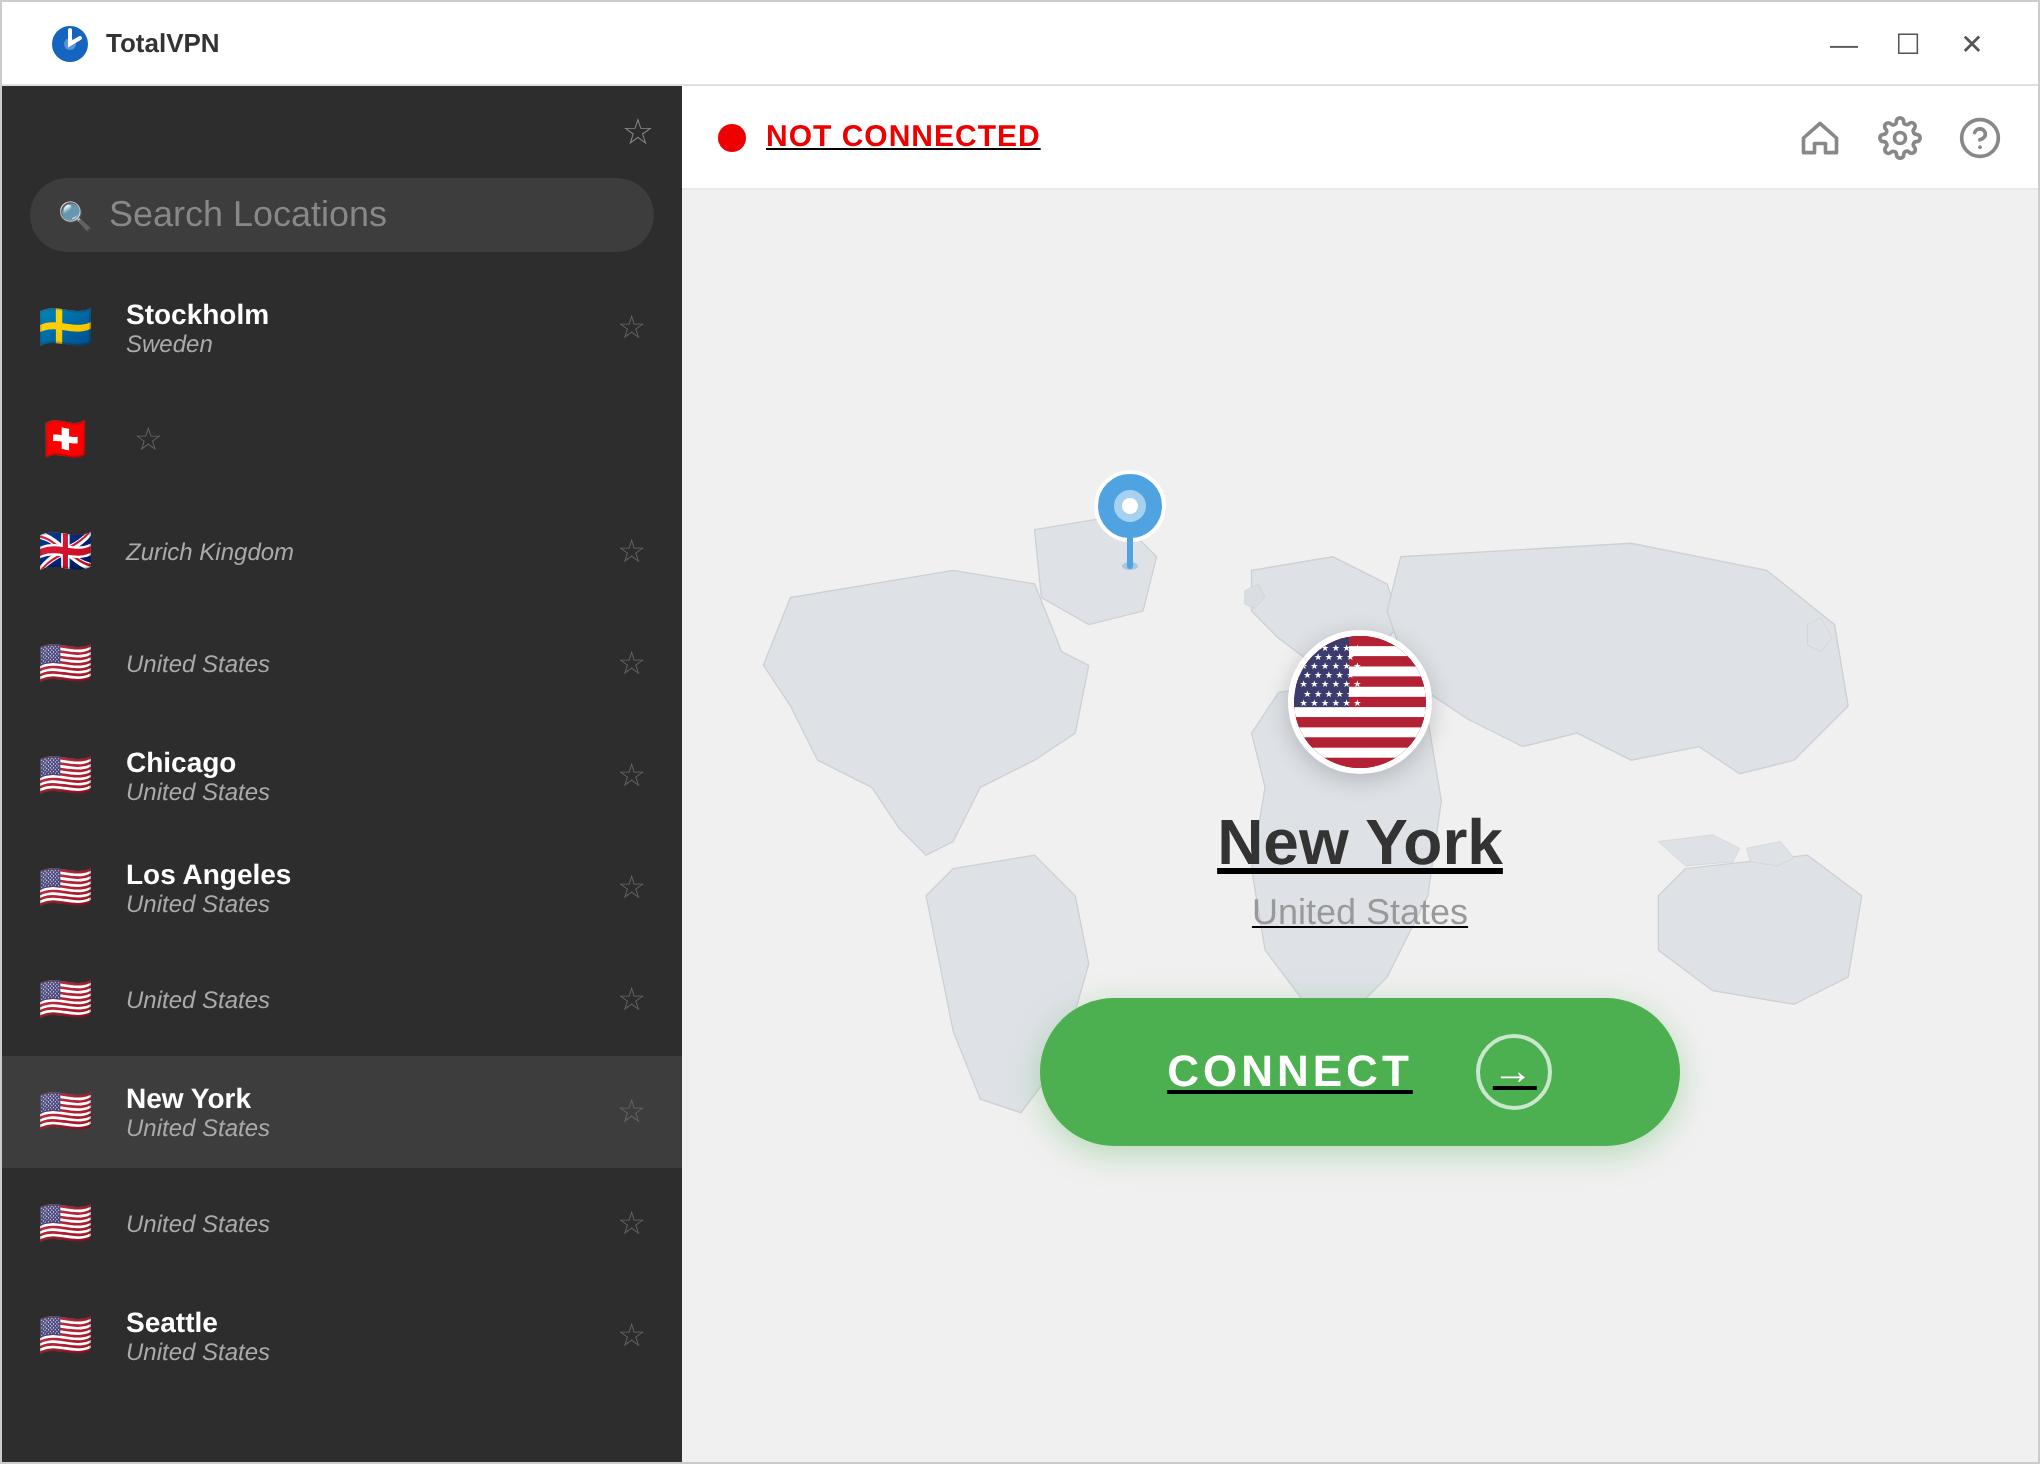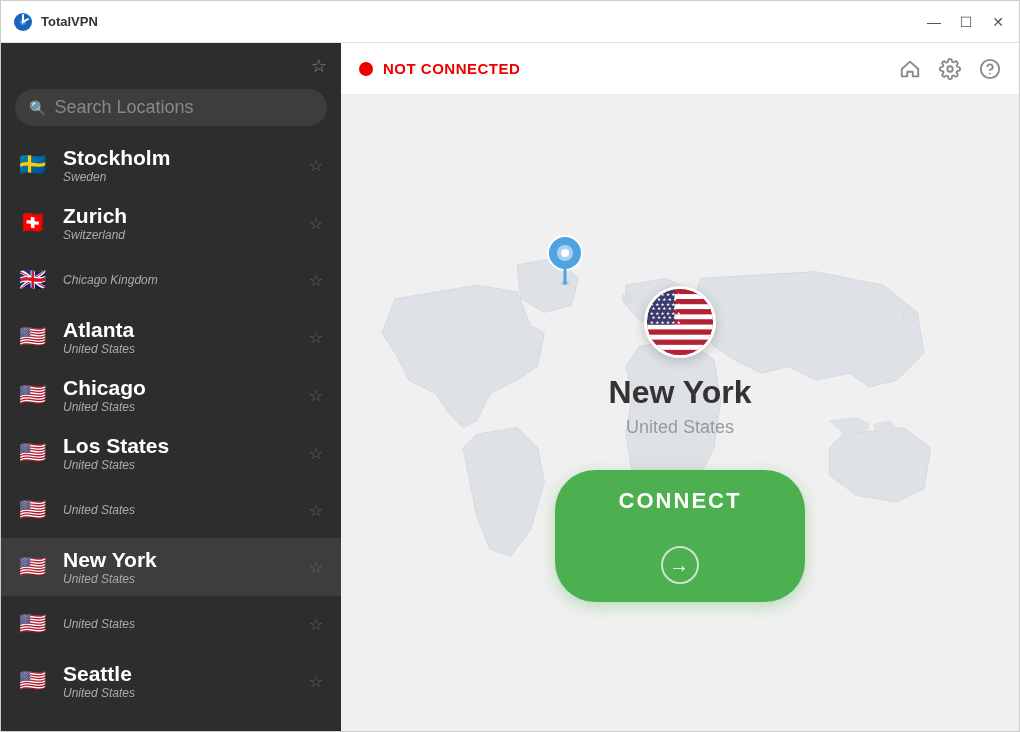--- a/index.html
+++ b/index.html
@@ -11,21 +11,21 @@
       overflow: hidden;
       border: 1px solid #ccc;
     }
 
     
     .titlebar {
       height: 42px;
       background: #fff;
       display: flex;
       align-items: center;
-      padding: 0 12px;
+      padding: 0 24px;
       border-bottom: 1px solid #e0e0e0;
     }
     .titlebar-logo {
       display: flex;
       align-items: center;
       gap: 8px;
       flex: 1;
     }
     .titlebar-logo .logo-icon {
       width: 20px;
@@ -132,21 +132,21 @@
       margin-right: 12px;
       display: flex;
       align-items: center;
       justify-content: center;
       font-size: 22px;
     }
     .location-info {
       flex: 1;
     }
     .location-city {
-      font-size: 21px;
+      font-size: 14px;
       font-weight: 600;
       color: #fff;
     }
     .location-country {
       font-size: 12px;
       color: #aaa;
       font-style: italic;
     }
     .location-star {
       color: #666;
@@ -156,20 +156,21 @@
       border: none;
       padding: 4px;
     }
 
     
     .right-panel {
       flex: 1;
       display: flex;
       flex-direction: column;
       background: #bef264;
+      text-decoration: underline;
     }
 
     
     .top-bar {
       height: 52px;
       background: #fff;
       display: flex;
       align-items: center;
       padding: 0 18px;
       border-bottom: 1px solid #e8e8e8;
@@ -292,21 +293,20 @@
       padding: 18px 64px;
       font-size: 22px;
       font-weight: 700;
       letter-spacing: 2px;
       cursor: pointer;
       display: flex;
       align-items: center;
       gap: 32px;
       box-shadow: 0 4px 16px rgba(76,175,80,0.35);
       transition: background 0.2s;
-      flex-direction: column;
     }
     .connect-arrow {
       width: 38px;
       height: 38px;
       border-radius: 50%;
       border: 2.5px solid rgba(255,255,255,0.7);
       display: flex;
       align-items: center;
       justify-content: center;
       font-size: 20px;
@@ -349,57 +349,52 @@
         <div class="location-flag">🇸🇪</div>
         <div class="location-info">
           <div class="location-city">Stockholm</div>
           <div class="location-country">Sweden</div>
         </div>
         <button class="location-star">☆</button>
       </div>
 
       <div class="location-item">
         <div class="location-flag">🇨🇭</div>
-        <div class="location-info">
-          <div class="location-city">Zurich</div>
-          <div class="location-country">Switzerland</div>
-        </div>
         <button class="location-star">☆</button>
       </div>
 
       <div class="location-item">
         <div class="location-flag">🇬🇧</div>
         <div class="location-info">
-          <div class="location-country">Chicago Kingdom</div>
-        </div>
-        <button class="location-star">☆</button>
-      </div>
-
-      <div class="location-item">
-        <div class="location-flag">🇺🇸</div>
-        <div class="location-info">
-          <div class="location-city">Atlanta</div>
+          <div class="location-country">Zurich Kingdom</div>
+        </div>
+        <button class="location-star">☆</button>
+      </div>
+
+      <div class="location-item">
+        <div class="location-flag">🇺🇸</div>
+        <div class="location-info">
           <div class="location-country">United States</div>
         </div>
         <button class="location-star">☆</button>
       </div>
 
       <div class="location-item">
         <div class="location-flag">🇺🇸</div>
         <div class="location-info">
           <div class="location-city">Chicago</div>
           <div class="location-country">United States</div>
         </div>
         <button class="location-star">☆</button>
       </div>
 
       <div class="location-item">
         <div class="location-flag">🇺🇸</div>
         <div class="location-info">
-          <div class="location-city">Los States</div>
+          <div class="location-city">Los Angeles</div>
           <div class="location-country">United States</div>
         </div>
         <button class="location-star">☆</button>
       </div>
 
       <div class="location-item">
         <div class="location-flag">🇺🇸</div>
         <div class="location-info">
           <div class="location-country">United States</div>
         </div>

